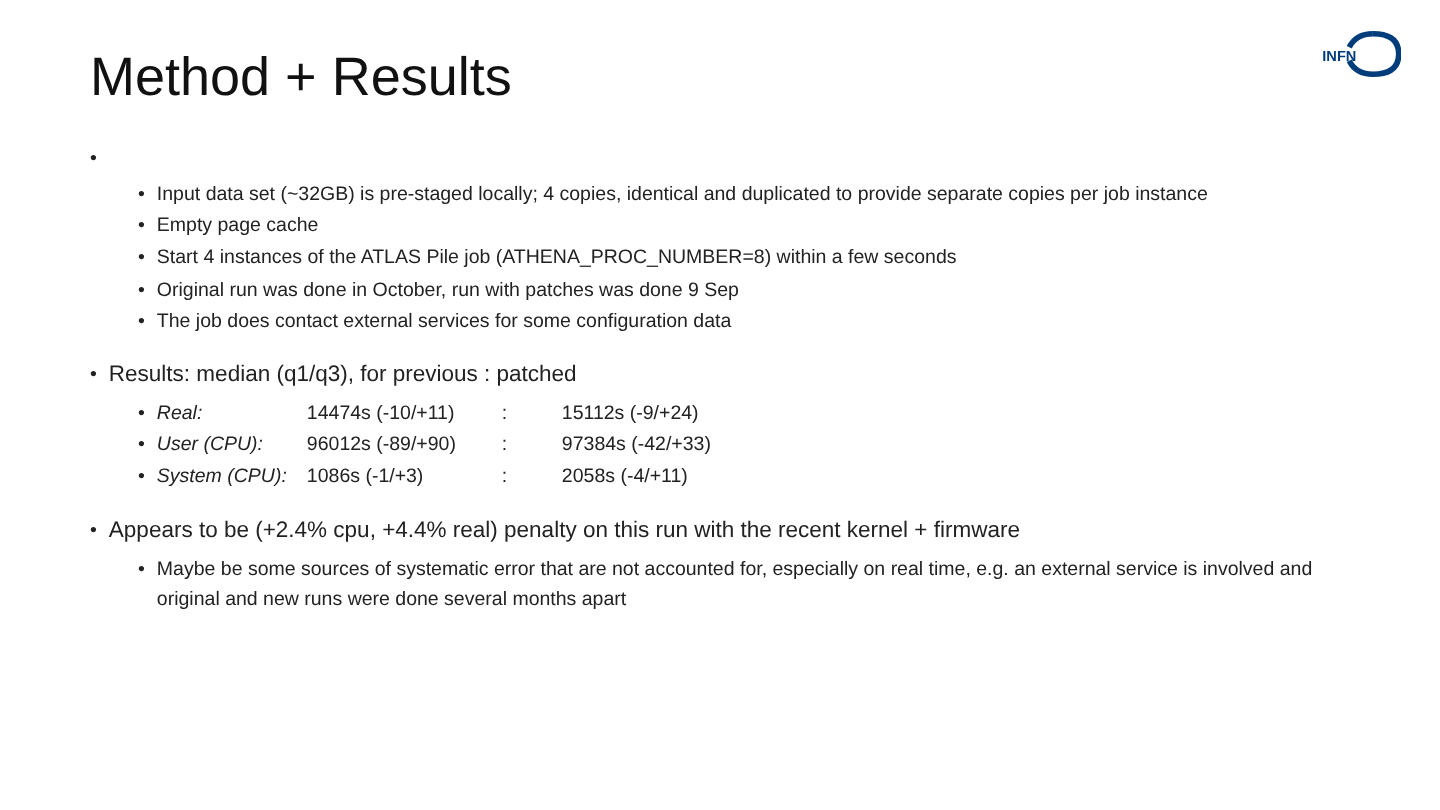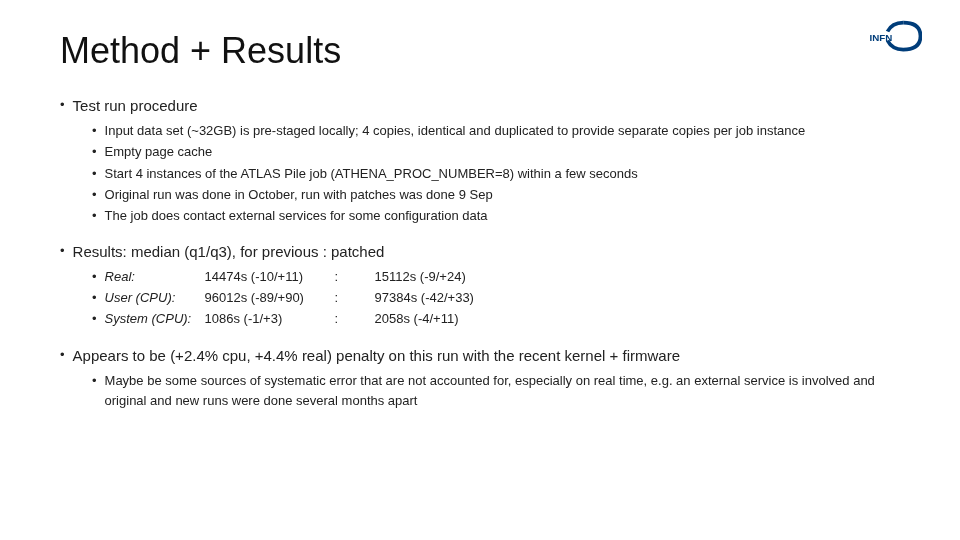--- a/index.html
+++ b/index.html
@@ -16,21 +16,21 @@
     .page {
       width: 960px;
       height: 540px;
       padding: 30px 60px 20px 60px;
       position: relative;
     }
 
     .logo {
       position: absolute;
       top: 18px;
-      right: 38px;
+      right: 26px;
       width: 60px;
       height: 36px;
     }
 
     .title {
       font-size: 36px;
       font-weight: 400;
       margin-bottom: 22px;
       color: #111;
     }
@@ -117,21 +117,20 @@
     </svg>
   </div>
 
   <h1 class="title">Method + Results</h1>
 
   <div class="content">
 
     <div class="section">
       <div class="bullet-main">
         <span class="dot">•</span>
-        <span class="main-label">Test run procedure</span>
       </div>
       <div class="bullet-sub">
         <div class="bullet-sub-item">
           <span class="dot">•</span>
           <span>Input data set (~32GB) is pre-staged locally; 4 copies, identical and duplicated to provide separate copies per job instance</span>
         </div>
         <div class="bullet-sub-item">
           <span class="dot">•</span>
           <span>Empty page cache</span>
         </div>

